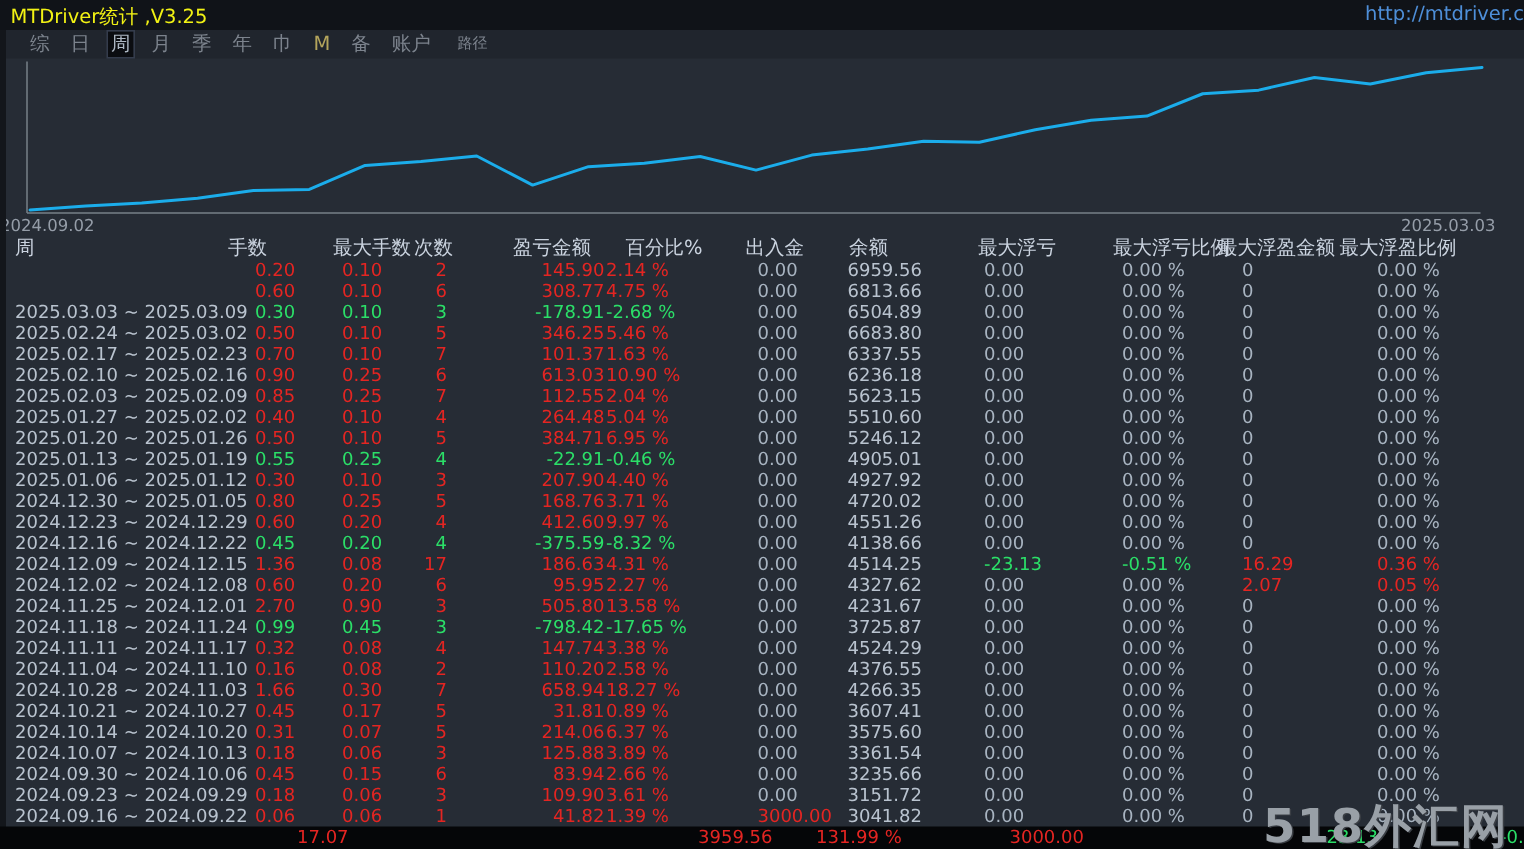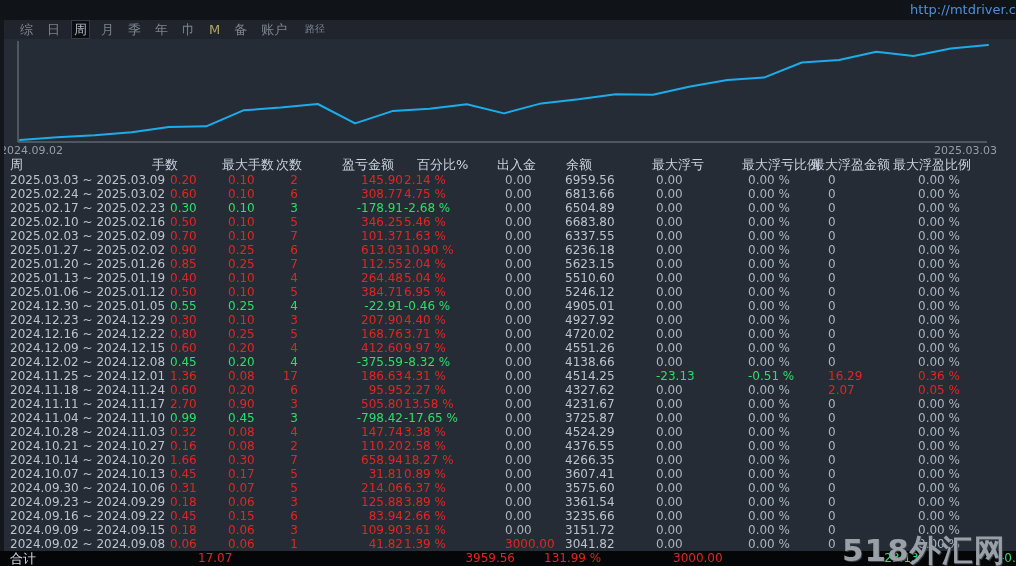--- a/index.html
+++ b/index.html
@@ -25,21 +25,21 @@
   #x-label-end{right:19px;margin-left:36px;}
   
   .left-edge{position:absolute;left:0;top:20px;width:4px;height:546px;background:#13161b;z-index:2;}
   
   .thead{position:absolute;left:0;top:156px;width:1016px;height:16px;}
   .th{position:absolute;top:0;font-size:13px;color:#cad3df;white-space:nowrap;}
   #tbody{position:absolute;left:8px;top:173px;width:961px;}
   .trow{display:grid;grid-template-columns:152px 55px 47px 38px 104px 88px 70px 56px 86px 96px 72px 93px;
         height:14px;line-height:14px;font-size:12px;}
   .cell{white-space:nowrap;overflow:visible;}
-  .c0{padding-left:2px;}
+  .c0{padding-left:2px;margin-top:28px;}
   .c1{padding-left:10px;} .c2{padding-left:13px;}
   .c3{text-align:right;padding-right:2px;}
   .c4{text-align:right;padding-right:1px;}
   .c5{padding-right:2px;}
   .c6{padding-left:13px;} .c7{padding-left:3px;}
   .c8{padding-left:38px;} .c9{padding-left:44px;}
   .c10{padding-left:28px;} .c11{padding-left:46px;}
   .t-r{color:#e42522;} .t-g{color:#2bdf68;} .t-n{color:#a8b4c1;} .t-w{color:#b9c3cf;}
   
   .total-bar{position:absolute;left:0;top:551px;width:1016px;height:15px;background:#050608;z-index:3;}
@@ -48,20 +48,21 @@
   
   .watermark{position:absolute;left:842px;top:530px;font-size:31px;font-weight:bold;
              color:#99a0a7;letter-spacing:1px;z-index:9;text-shadow:1px 1px 0 #3a3e44;}
 </style>
 </head>
 <body>
 
 <div class="window">
 
   <div class="titlebar">
+    <span class="app-title">MTDriver统计 ,V3.25</span>
     <span class="app-url">http://mtdriver.c</span>
   </div>
 
   <div class="menubar">
     <div id="menu-items">
         <span class="menu-item">综</span>
         <span class="menu-item">日</span>
         <span class="menu-item selected">周</span>
         <span class="menu-item">月</span>
         <span class="menu-item">季</span>

